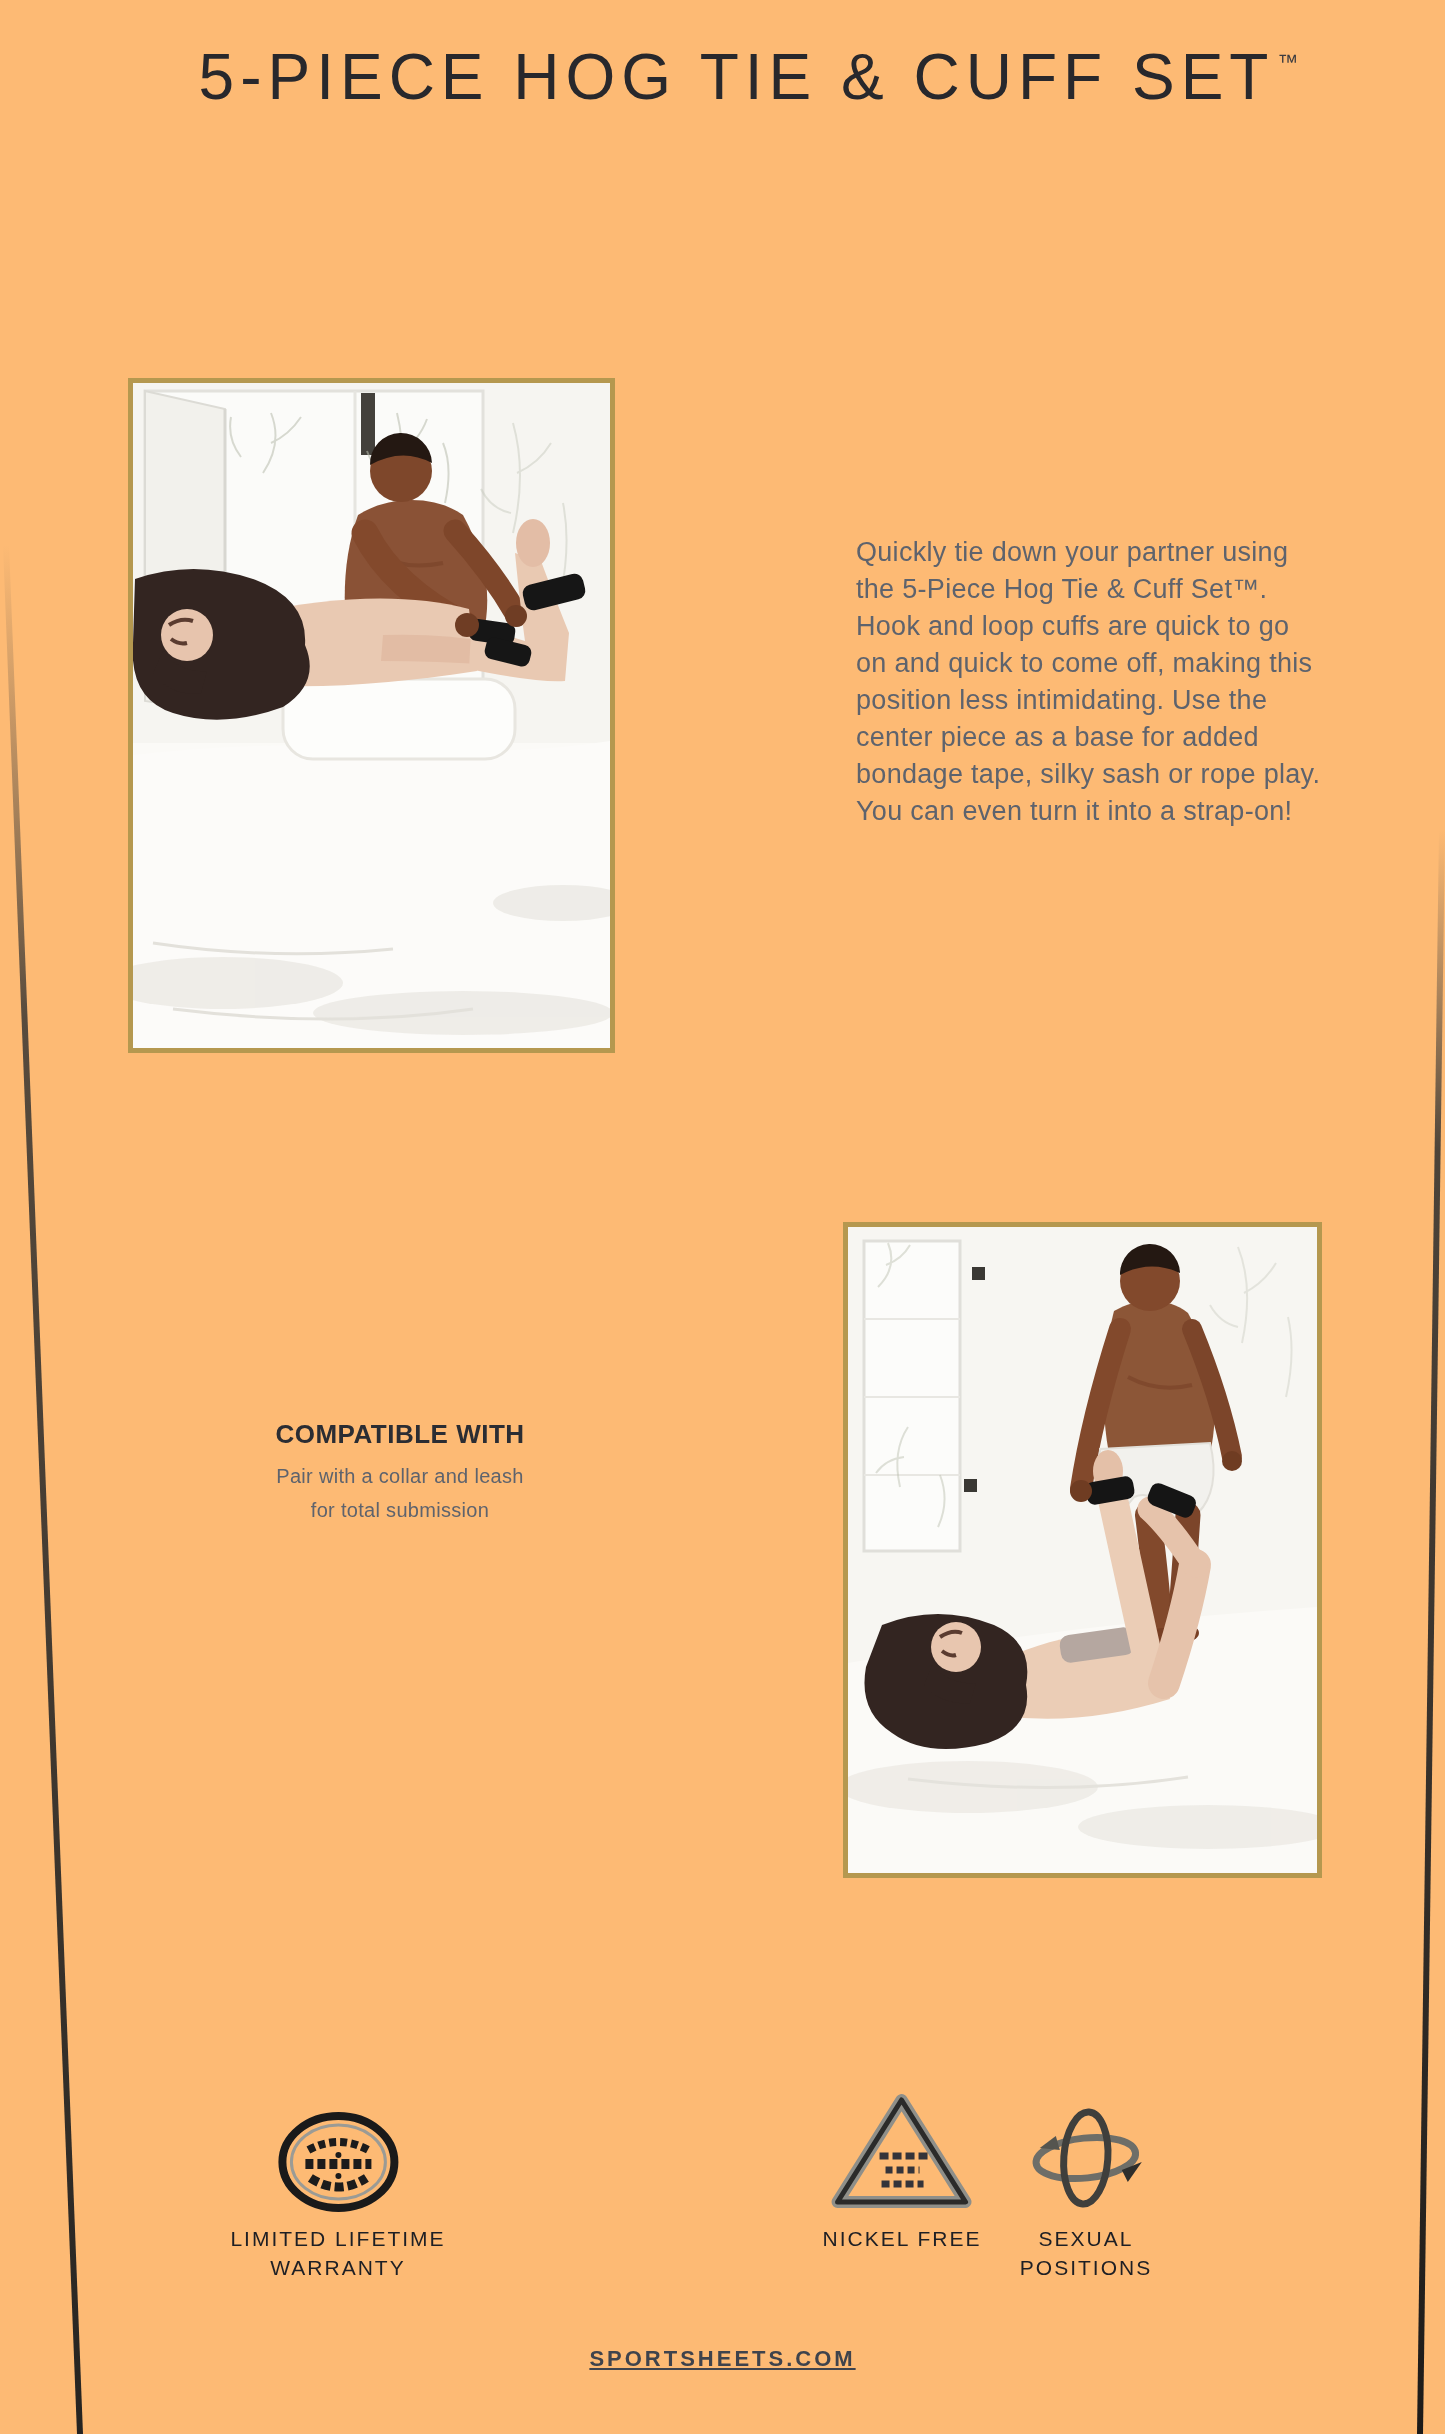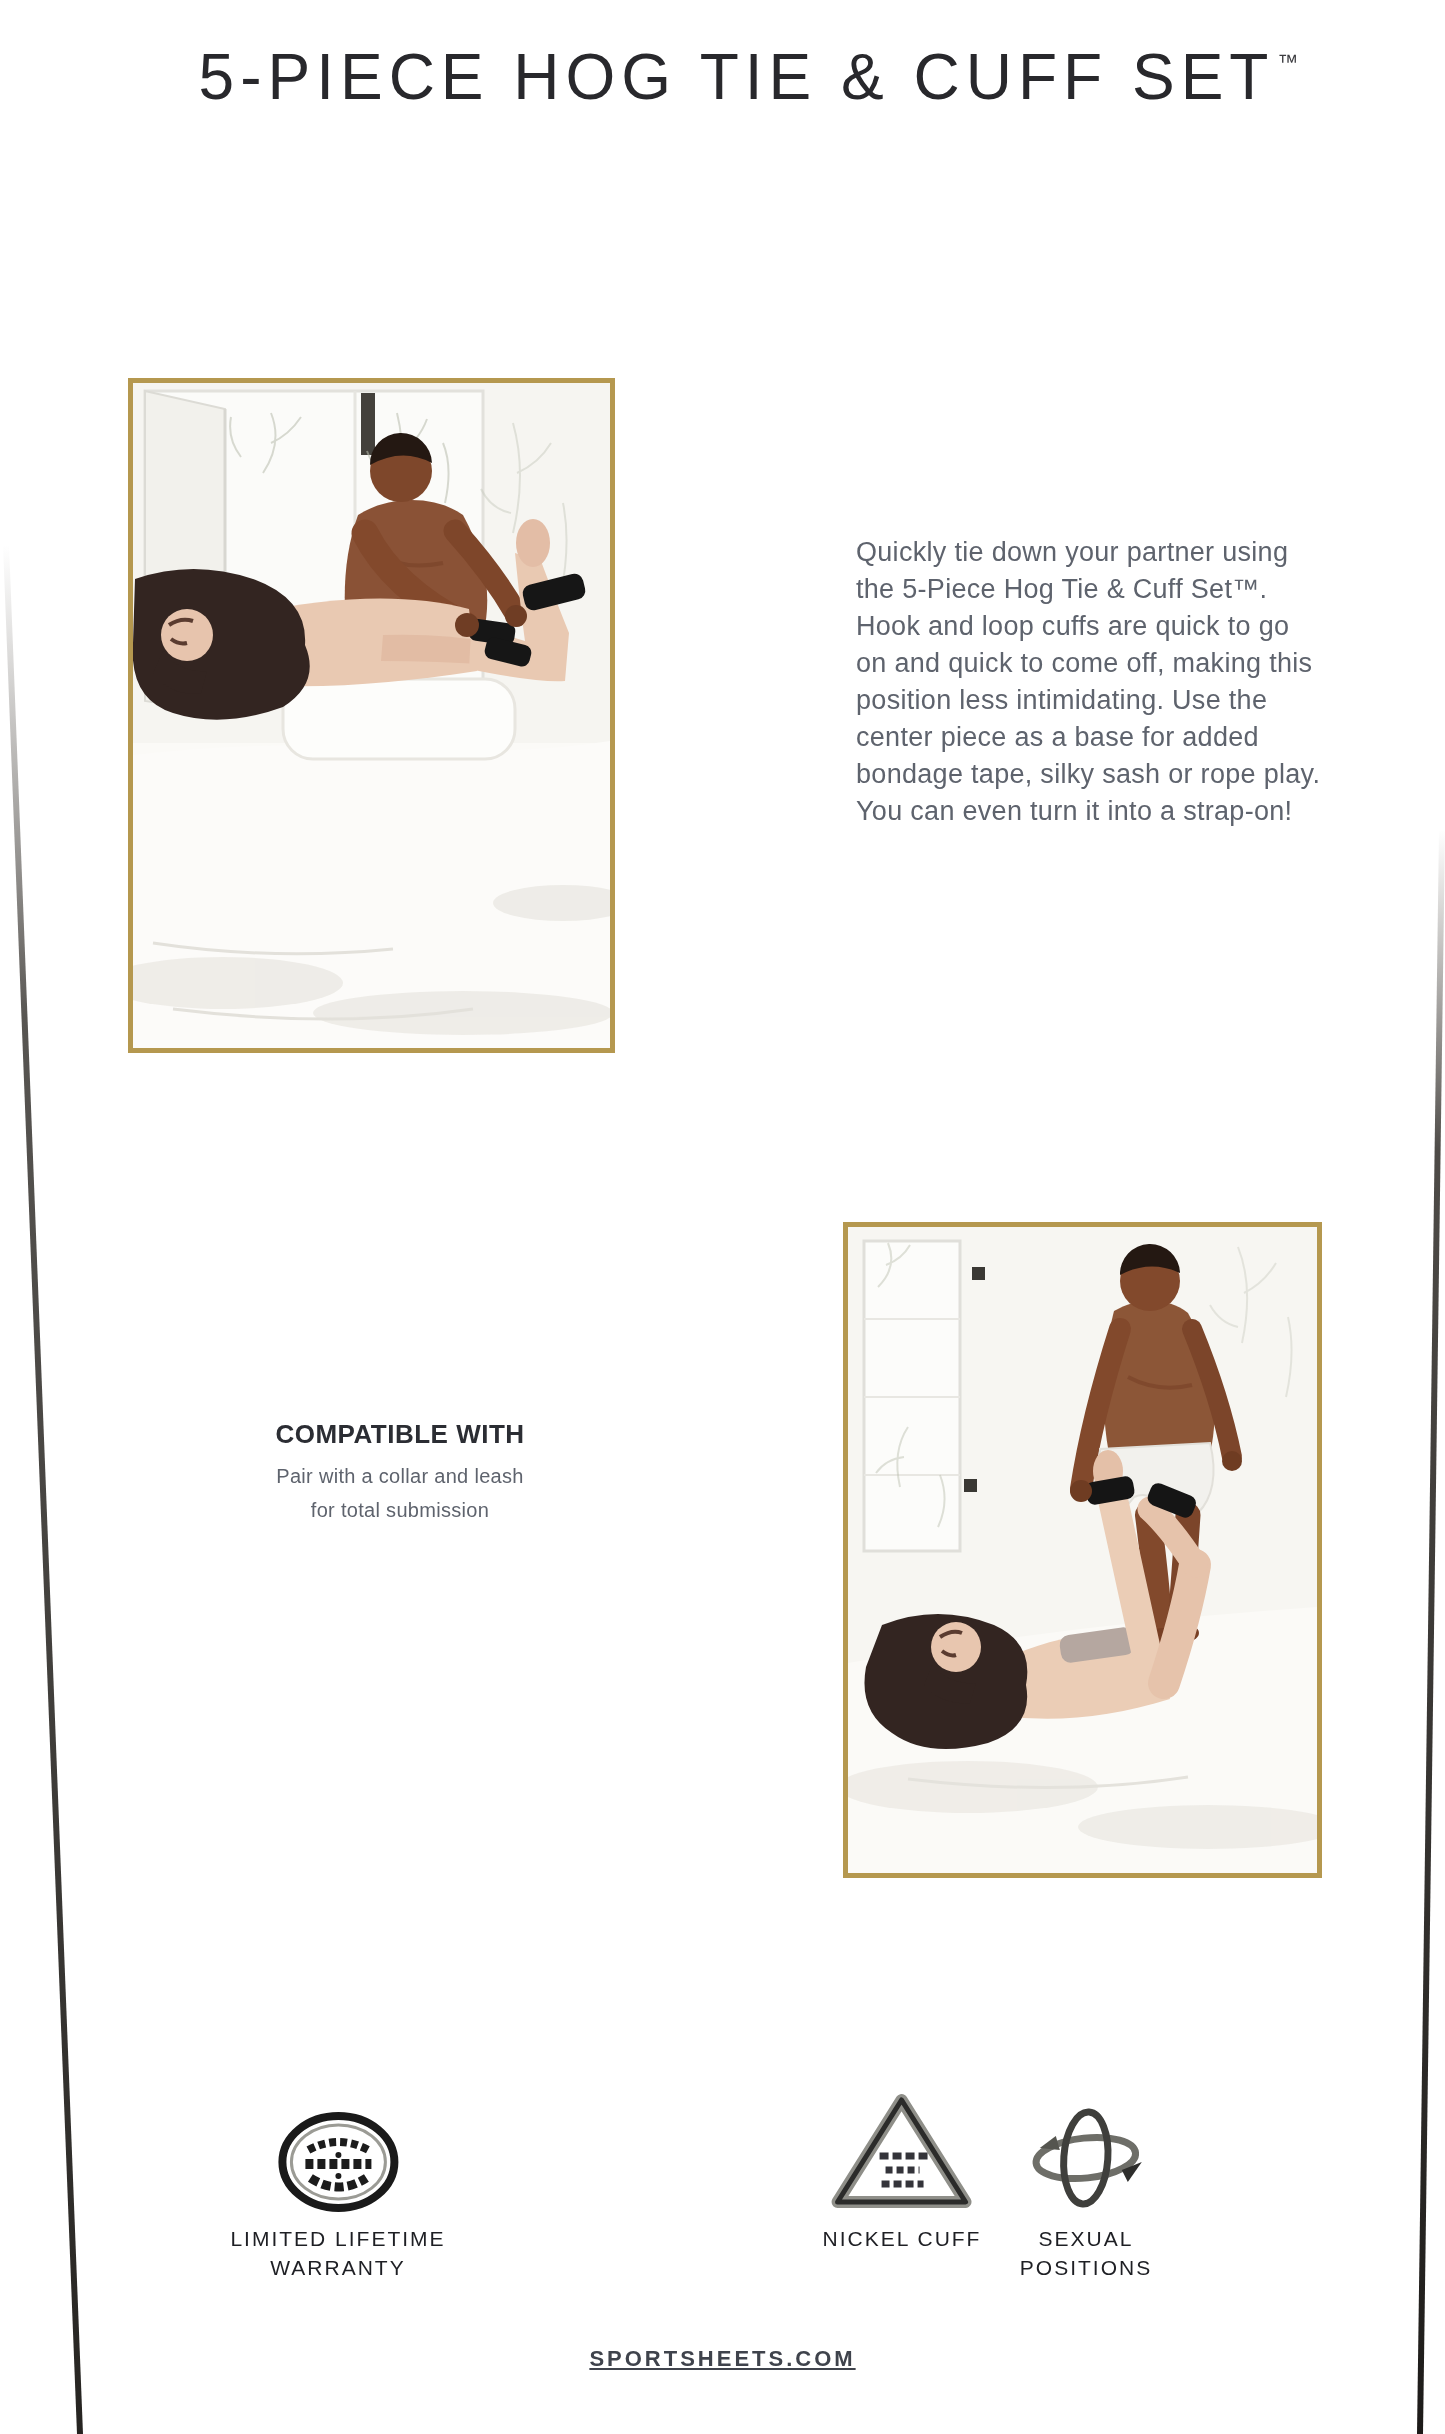--- a/index.html
+++ b/index.html
@@ -1,18 +1,18 @@
 <!DOCTYPE html>
 <html><head>
 <meta charset="utf-8">
 <style>
   html,body { margin:0; padding:0; background:#e9e9e9; }
   .page {
     position:relative; width:1445px; height:2434px; overflow:hidden;
-    background:#ffffff;
+    background:#fdba74;
     font-family:"Liberation Sans", sans-serif;
   }
   
   .edge-overlay { position:absolute; inset:0; pointer-events:none; }
 
   
   .title {
     position:absolute; top:40px; left:50%;
     transform:translateX(calc(-50% + 26px));
     white-space:nowrap;
@@ -250,21 +250,21 @@
         <svg width="148" height="124" viewBox="0 0 148 124">
           <path d="M74,10 L138,112 L10,112 Z" fill="none" stroke="#8f8f89" stroke-width="12" stroke-linejoin="round"></path>
           <path d="M74,10 L138,112 L10,112 Z" fill="none" stroke="#2b2b2a" stroke-width="5" stroke-linejoin="round"></path>
           <g stroke="#34343a" stroke-width="7">
             <line x1="52" y1="66" x2="100" y2="66" stroke-dasharray="9 4"></line>
             <line x1="58" y1="80" x2="92" y2="80" stroke-dasharray="7 4"></line>
             <line x1="54" y1="94" x2="96" y2="94" stroke-dasharray="8 4"></line>
           </g>
         </svg>
       </div>
-      <div class="feature-label">NICKEL CUFF</div>
+      <div class="feature-label">NICKEL FREE</div>
     </div>
 
     <div class="feature feature--positions">
       <div class="icon-box">
         <svg width="120" height="112" viewBox="0 0 120 112">
           <ellipse cx="60" cy="56" rx="50" ry="20" fill="none" stroke="#6e6e68" stroke-width="7" transform="rotate(-6 60 56)"></ellipse>
           <ellipse cx="60" cy="56" rx="22" ry="46" fill="none" stroke="#3f3f3c" stroke-width="7" transform="rotate(4 60 56)"></ellipse>
           <polygon points="96,68 116,60 102,80" fill="#2e2e2c"></polygon>
           <polygon points="30,34 14,46 34,48" fill="#55554f"></polygon>
         </svg>

